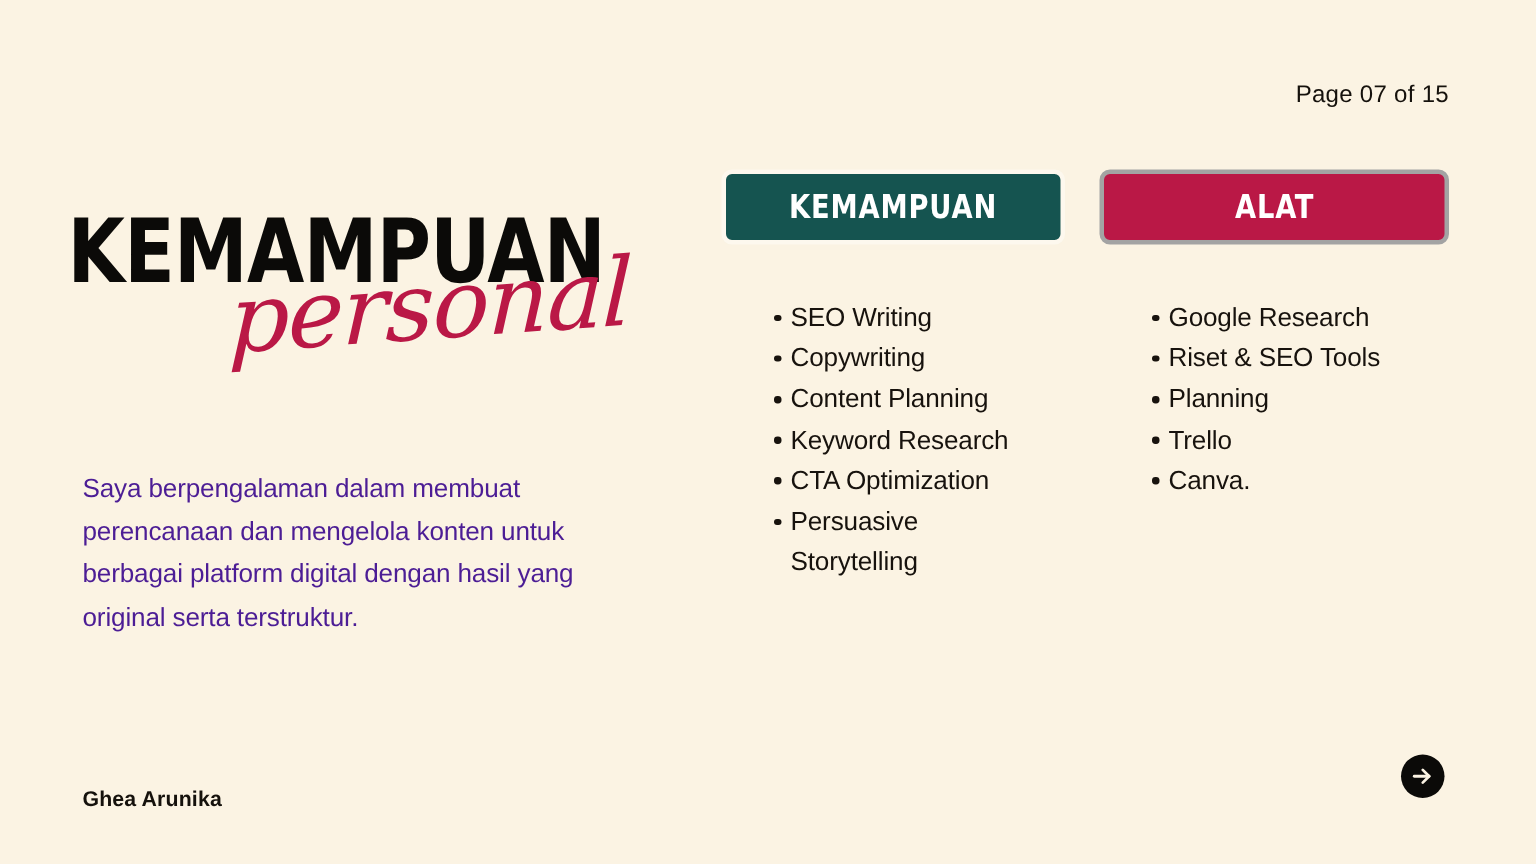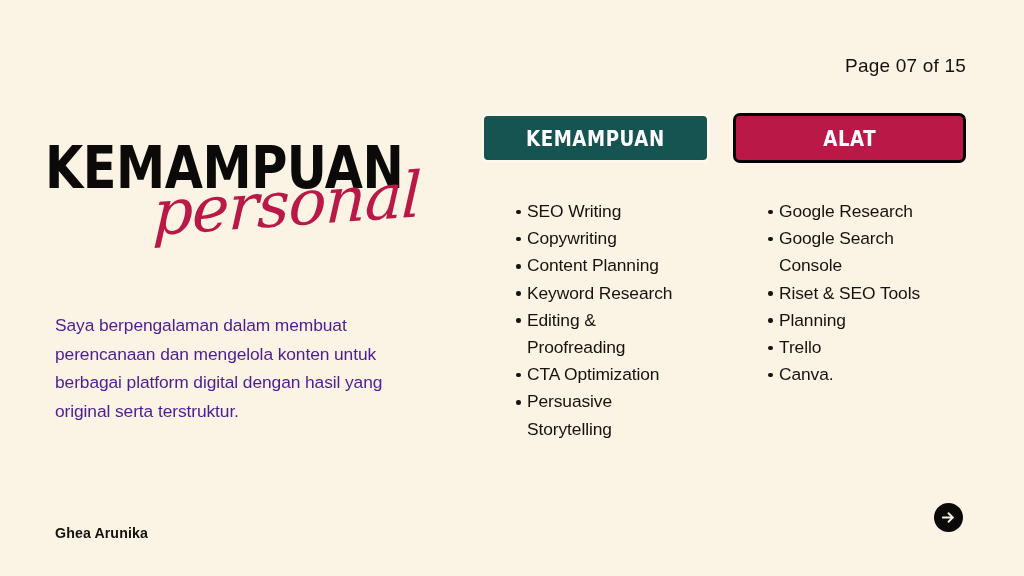--- a/index.html
+++ b/index.html
@@ -18,21 +18,21 @@
     height: 576px;
     background: #FBF3E3;
     overflow: hidden;
   }
 
   
   #page-number {
     position: absolute;
     top: 55px;
     right: 58px;
-    font-size: 19px;
+    font-size: 16px;
     color: #15110C;
     letter-spacing: .2px;
     white-space: nowrap;
   }
 
   
   #left-block {
     position: absolute;
     left: 45px;
     top: 140px;
@@ -105,21 +105,21 @@
     align-items: center;
     justify-content: center;
   }
   #header-skills {
     background: #155450;
     border: 3px solid #FDF8EE;
     box-shadow: 0 0 0 0.5px rgba(250,243,227,1);
   }
   #header-tools {
     background: #BA1846;
-    border: 3px solid #000000;
+    border: 3px solid #a3a3a3;
   }
   .column-header-label {
     font-family: "Liberation Sans Narrow", "DejaVu Sans Condensed", "Liberation Sans", sans-serif;
     font-weight: 700;
     font-size: 22px;
     letter-spacing: .6px;
     color: #FFFFFF;
     transform: scaleX(0.92);
     white-space: nowrap;
   }
@@ -183,33 +183,31 @@
 
   <div class="column" id="column-skills">
     <div class="column-header" id="header-skills">
       <span class="column-header-label">KEMAMPUAN</span>
     </div>
     <ul class="bullet-list">
       <li>SEO Writing</li>
       <li>Copywriting</li>
       <li>Content Planning</li>
       <li>Keyword Research</li>
-      <li>Editing &amp; Proofreading</li>
       <li>CTA Optimization</li>
       <li>Persuasive Storytelling</li>
     </ul>
   </div>
 
   <div class="column" id="column-tools">
     <div class="column-header" id="header-tools">
       <span class="column-header-label">ALAT</span>
     </div>
     <ul class="bullet-list">
       <li>Google Research</li>
-      <li>Google Search Console</li>
       <li>Riset &amp; SEO Tools</li>
       <li>Planning</li>
       <li>Trello</li>
       <li>Canva.</li>
     </ul>
   </div>
 
   <div id="next-button">
     <span>
       <svg width="17" height="17" viewBox="0 0 24 24" fill="none" stroke="#FBF3E3" stroke-width="2.6" stroke-linecap="round" stroke-linejoin="round">

